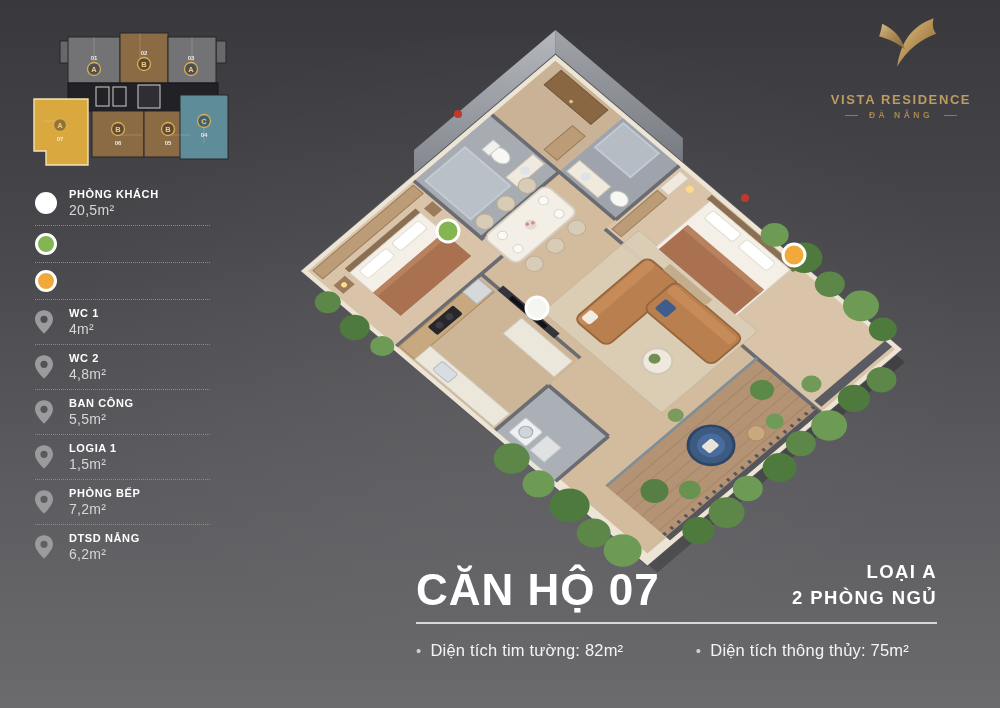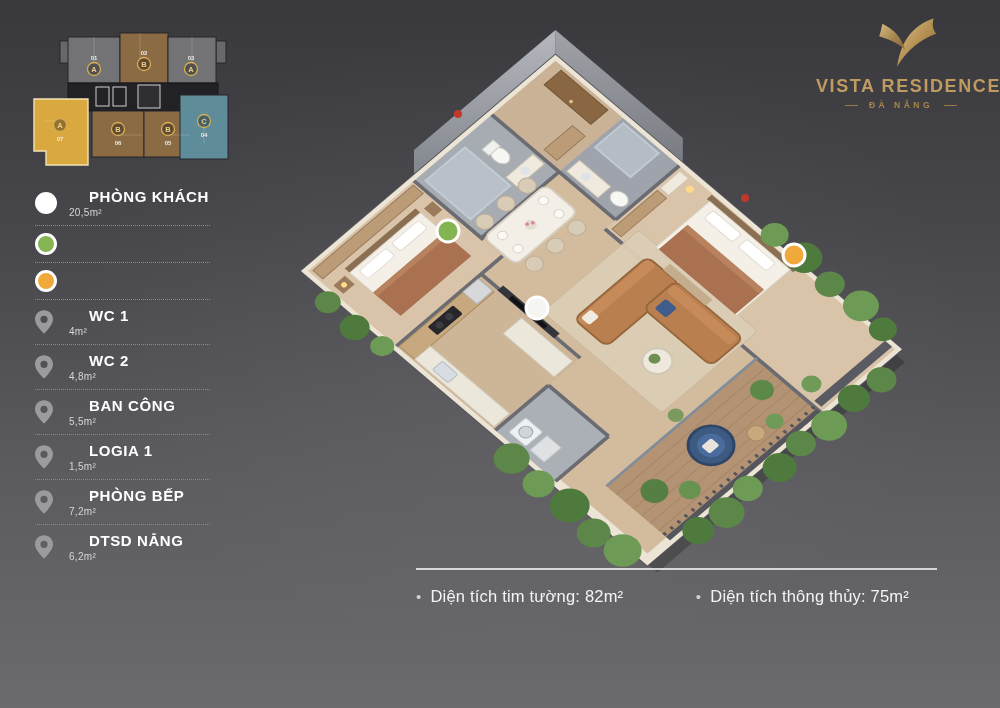--- a/index.html
+++ b/index.html
@@ -16,27 +16,27 @@
   .miniplan text{ font-family:"Liberation Sans",sans-serif; font-weight:bold; }
   .mp-num{ font-size:6px; fill:#ececec; text-anchor:middle; }
   .mp-letter{ font-size:7.5px; fill:#e9cd87; text-anchor:middle; }
 
   
   .legend{ position:absolute; left:35px; top:181px; width:175px; color:#fff; }
   .lg-item{ display:flex; align-items:center; padding:7px 0; }
   .lg-item + .lg-item{ border-top:1px dotted #8b8b8f; }
   .lg-icon{ width:34px; flex:0 0 34px; display:flex; align-items:center; }
   .lg-circle{ width:22px; height:22px; border-radius:50%; border:3px solid #ffffff; }
-  .lg-text .lg-name{ font-size:15px; font-weight:bold; letter-spacing:0.6px;margin-left:20px; }
-  .lg-text .lg-area{ font-size:10px; color:#d6d6d6; margin-top:2px; letter-spacing:0.3px; }
+  .lg-text .lg-name{ font-size:11px; font-weight:bold; letter-spacing:0.6px; }
+  .lg-text .lg-area{ font-size:14px; color:#d6d6d6; margin-top:2px; letter-spacing:0.3px; }
 
   
   .logo{ position:absolute; right:14px; top:16px; width:170px; text-align:center; }
-  .logo-name{ font-size:18px; font-weight:bold; letter-spacing:1.6px; color:#bf9a61;
-              margin-top:0; white-space:nowrap; }
+  .logo-name{ font-size:13px; font-weight:bold; letter-spacing:1.6px; color:#bf9a61;
+              margin-top:16px; white-space:nowrap; }
   .logo-loc{ display:flex; align-items:center; justify-content:center; gap:11px; margin-top:3px; }
   .logo-loc .ln{ display:block; width:13px; height:1px; background:#99793f; }
   .logo-loc .lt{ font-size:8.5px; letter-spacing:3.5px; color:#a8874c; font-weight:bold; }
 
   
   .floorplan{ position:absolute; left:300px; top:26px; width:620px; height:546px; }
 
   
   .info{ position:absolute; left:416px; top:559px; width:521px; color:#ffffff; }
   .info-top{ display:flex; justify-content:space-between; align-items:flex-end; }
@@ -388,20 +388,27 @@
 
     <circle cx="158" cy="88" r="4" fill="#c0392b"></circle>
     <circle cx="445" cy="172" r="4" fill="#c0392b"></circle>
 
     <circle cx="148" cy="205" r="11" fill="#84b552" stroke="#ffffff" stroke-width="3"></circle>
     <circle cx="237" cy="282" r="11" fill="#f5f5f2" stroke="#ffffff" stroke-width="3"></circle>
     <circle cx="494" cy="229" r="11" fill="#f2a93b" stroke="#ffffff" stroke-width="3"></circle>
   </svg>
 
   <div class="info">
+    <div class="info-top">
+      <div class="apt-title">CĂN HỘ 07</div>
+      <div class="apt-type">
+        <div>LOẠI A</div>
+        <div>2 PHÒNG NGỦ</div>
+      </div>
+    </div>
     <div class="divider"></div>
     <div class="stats">
       <span class="stat">Diện tích tim tường: 82m²</span>
       <span class="stat">Diện tích thông thủy: 75m²</span>
     </div>
   </div>
 
 </div>
 
 </body></html>

